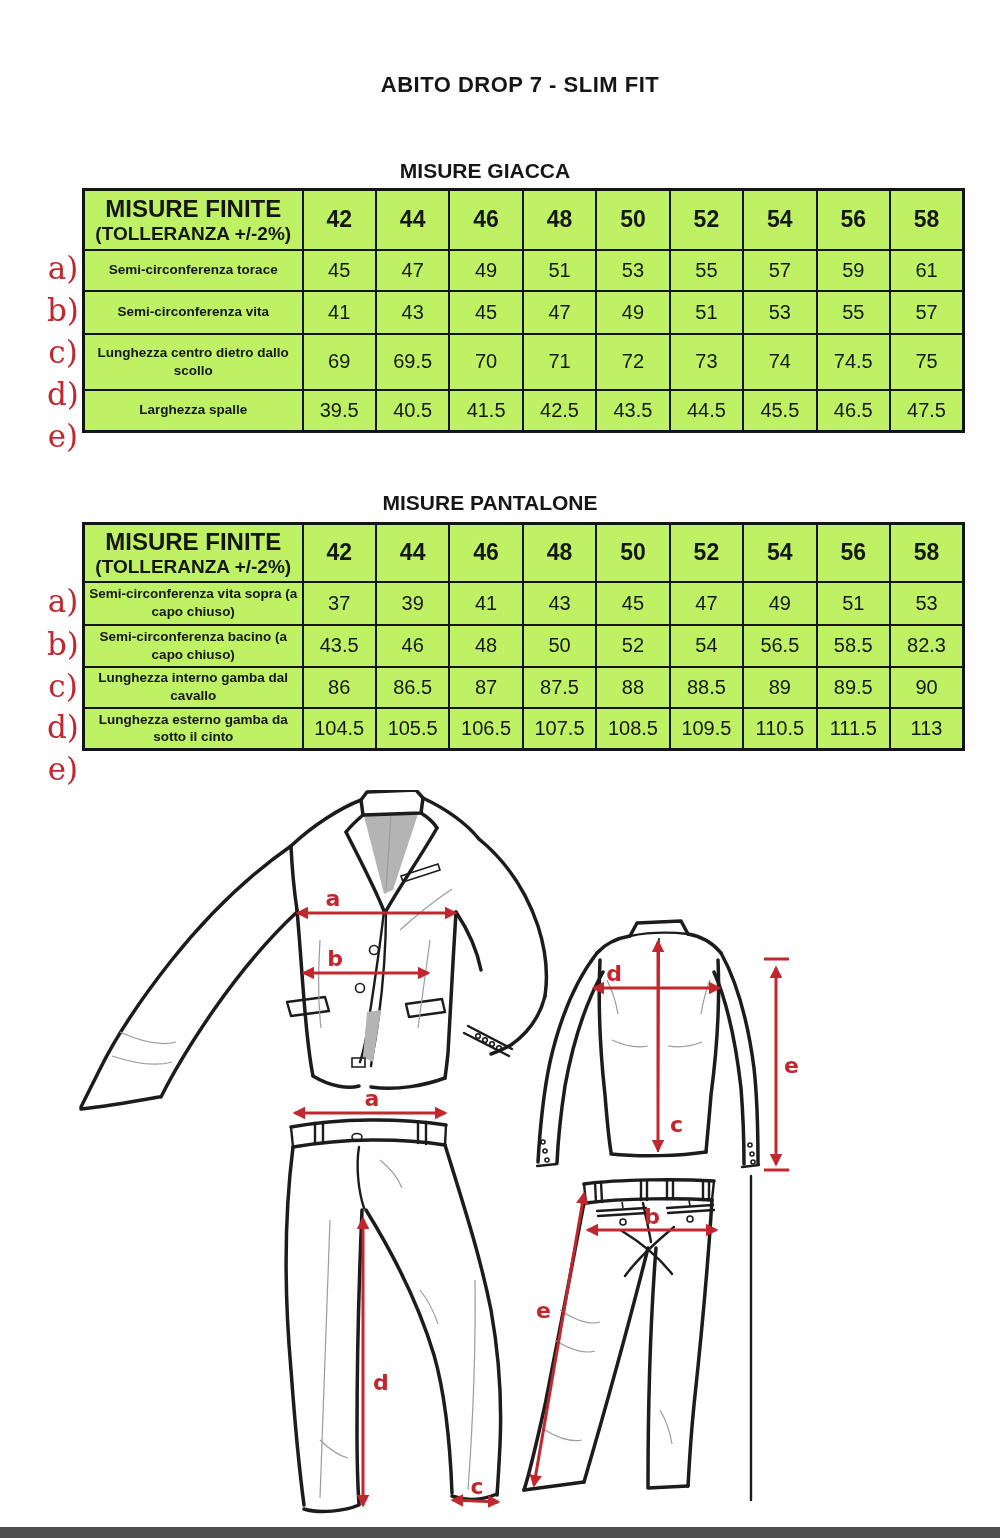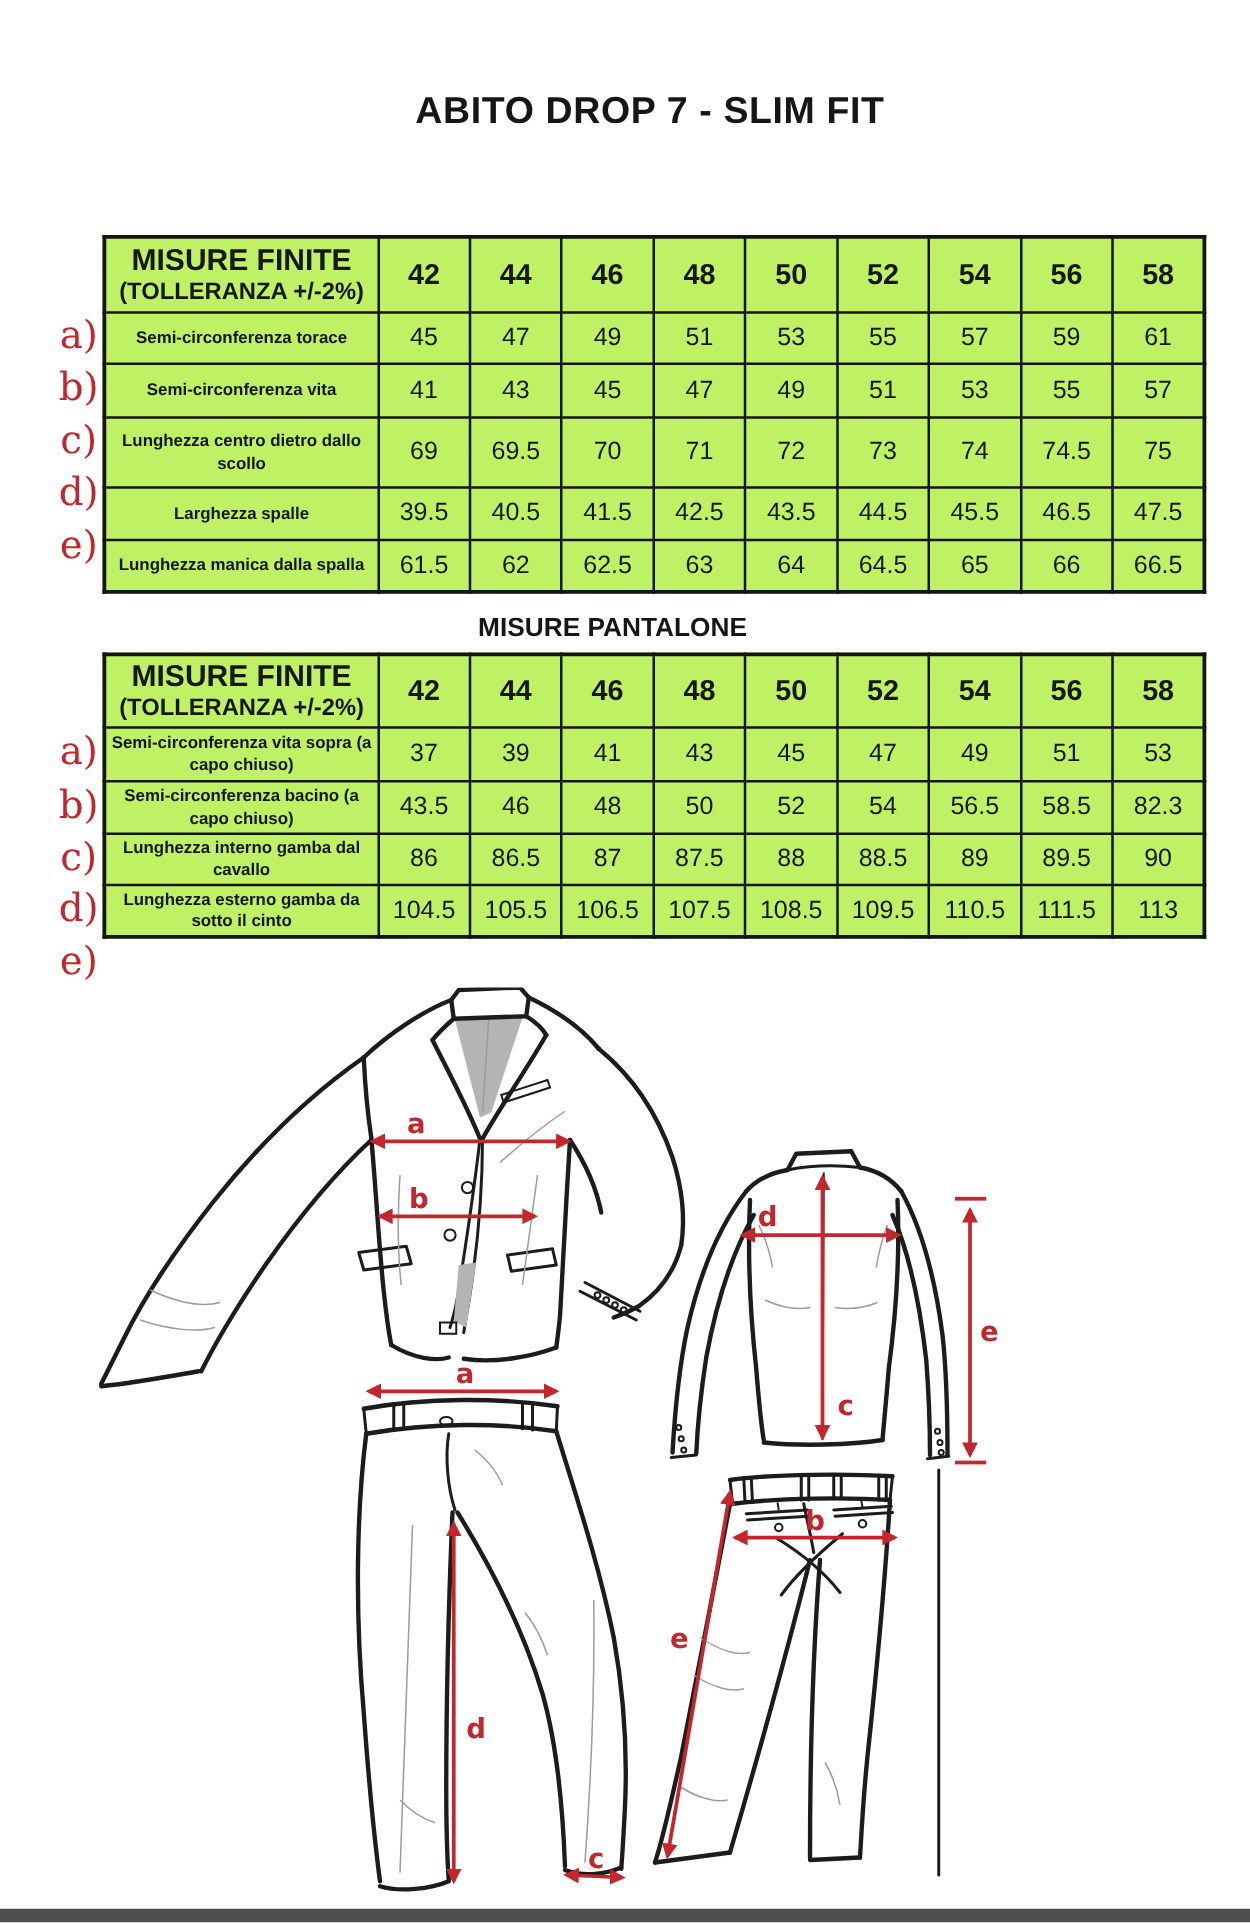--- a/index.html
+++ b/index.html
@@ -1,21 +1,21 @@
 <!DOCTYPE html>
 <html style="--accent: #c1272d; --ink: #161616;"><head>
 <meta charset="utf-8">
 <style>
   :root { --accent:#c1272d; --ink:#161616; }
   * { box-sizing:border-box; margin:0; padding:0; }
   body { background:#ffffff; font-family:"Liberation Sans", sans-serif; }
   .page { position:relative; width:1000px; height:1538px; background:#ffffff; overflow:hidden; color:var(--ink); }
 
   .title { position:absolute; top:72px; left:40px; width:960px; text-align:center;
-           font-size:30px; font-weight:bold; letter-spacing:0.5px; }
+           font-size:22px; font-weight:bold; letter-spacing:0.5px; }
   .section-heading { position:absolute; text-align:center; font-size:21px; font-weight:bold; }
   .h-giacca { top:159px; left:0; width:970px; }
   .h-pantalone { top:491px; left:0; width:980px; }
 
   table.size-table { position:absolute; left:82px; width:883px; border-collapse:collapse;
                      table-layout:fixed; border:3px solid #141414; background:#bef264; }
   #jacket-table { top:188px; }
   #trousers-table { top:522px; }
   .size-table td { border:2px solid #141414; text-align:center; vertical-align:middle; padding:0 3px; }
   .size-table col.c0 { width:219px; }
@@ -39,20 +39,21 @@
 
   .footer-bar { position:absolute; left:0; top:1527px; width:1000px; height:11px; background:#4f4f4f; }
 </style>
 </head>
 <body>
 
 <div class="page">
 
   <div class="title">ABITO DROP 7 - SLIM FIT</div>
 
+  <div class="section-heading h-giacca">MISURE GIACCA</div>
 
   <table class="size-table" id="jacket-table">
     <colgroup>
         <col class="c0">
         <col>
         <col>
         <col>
         <col>
         <col>
         <col>
@@ -116,32 +117,20 @@
       <td class="row-label">Larghezza spalle</td>
       <td class="val">39.5</td>
       <td class="val">40.5</td>
       <td class="val">41.5</td>
       <td class="val">42.5</td>
       <td class="val">43.5</td>
       <td class="val">44.5</td>
       <td class="val">45.5</td>
       <td class="val">46.5</td>
       <td class="val">47.5</td>
-    </tr>
-    <tr style="height:42px">
-      <td class="row-label">Lunghezza manica dalla spalla</td>
-      <td class="val">61.5</td>
-      <td class="val">62</td>
-      <td class="val">62.5</td>
-      <td class="val">63</td>
-      <td class="val">64</td>
-      <td class="val">64.5</td>
-      <td class="val">65</td>
-      <td class="val">66</td>
-      <td class="val">66.5</td>
     </tr>
   </tbody>
     </table>
 
   <div class="marker" style="top:248px">a)</div>
   <div class="marker" style="top:290px">b)</div>
   <div class="marker" style="top:332px">c)</div>
   <div class="marker" style="top:374px">d)</div>
   <div class="marker" style="top:416px">e)</div>
 

